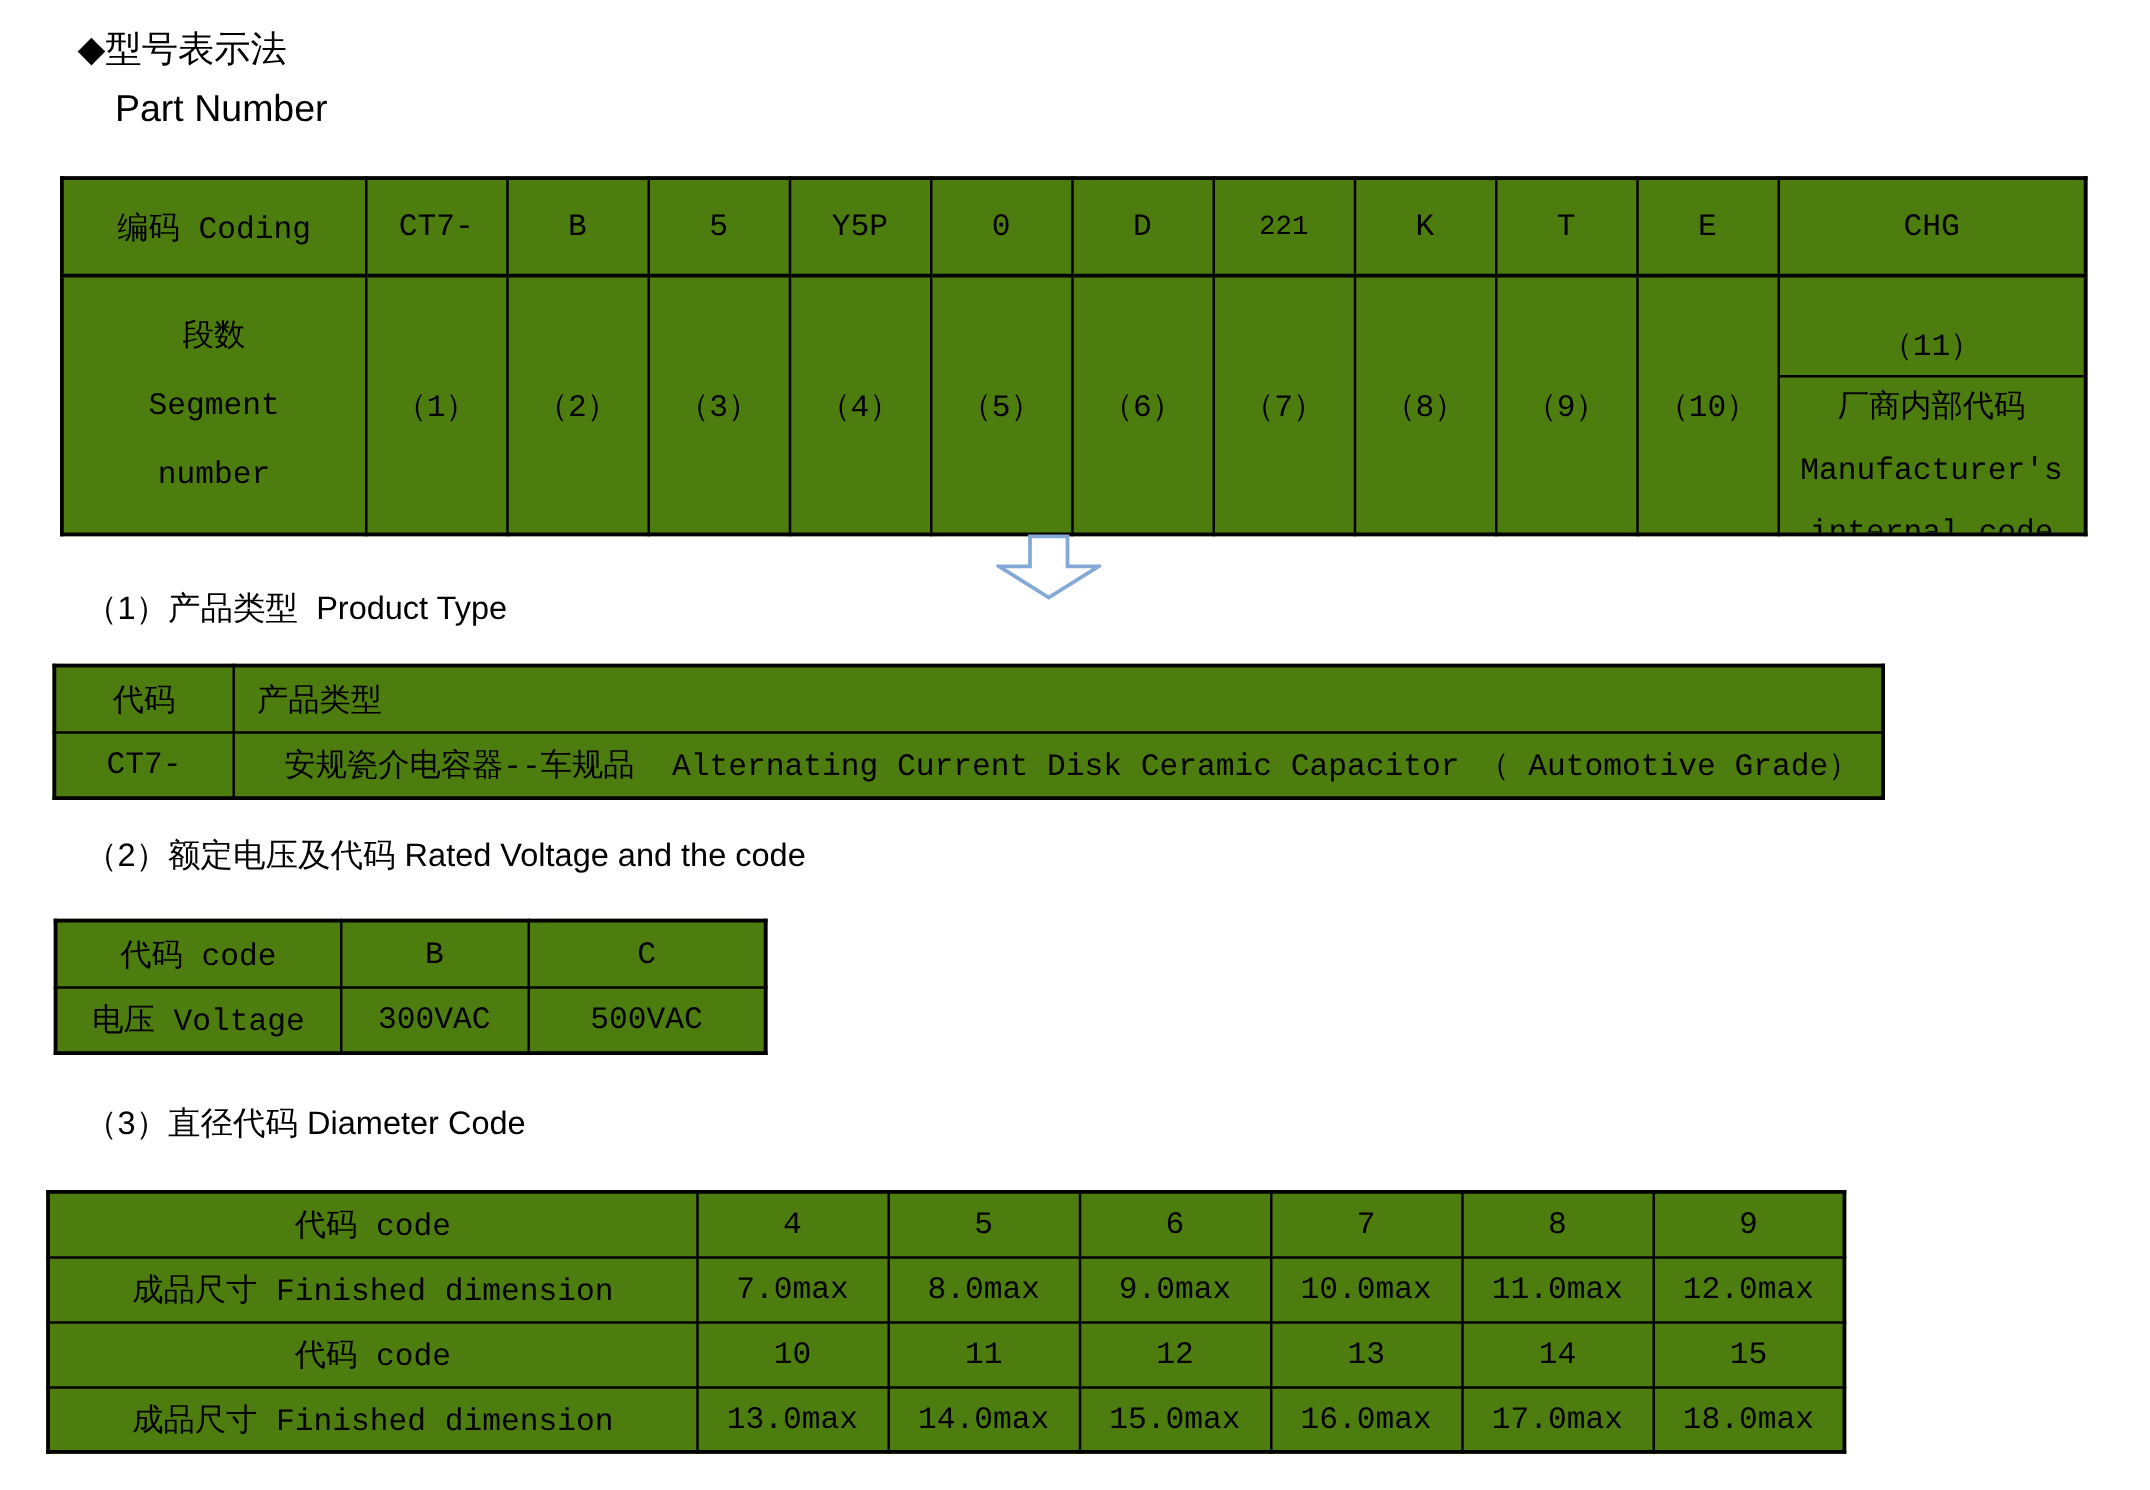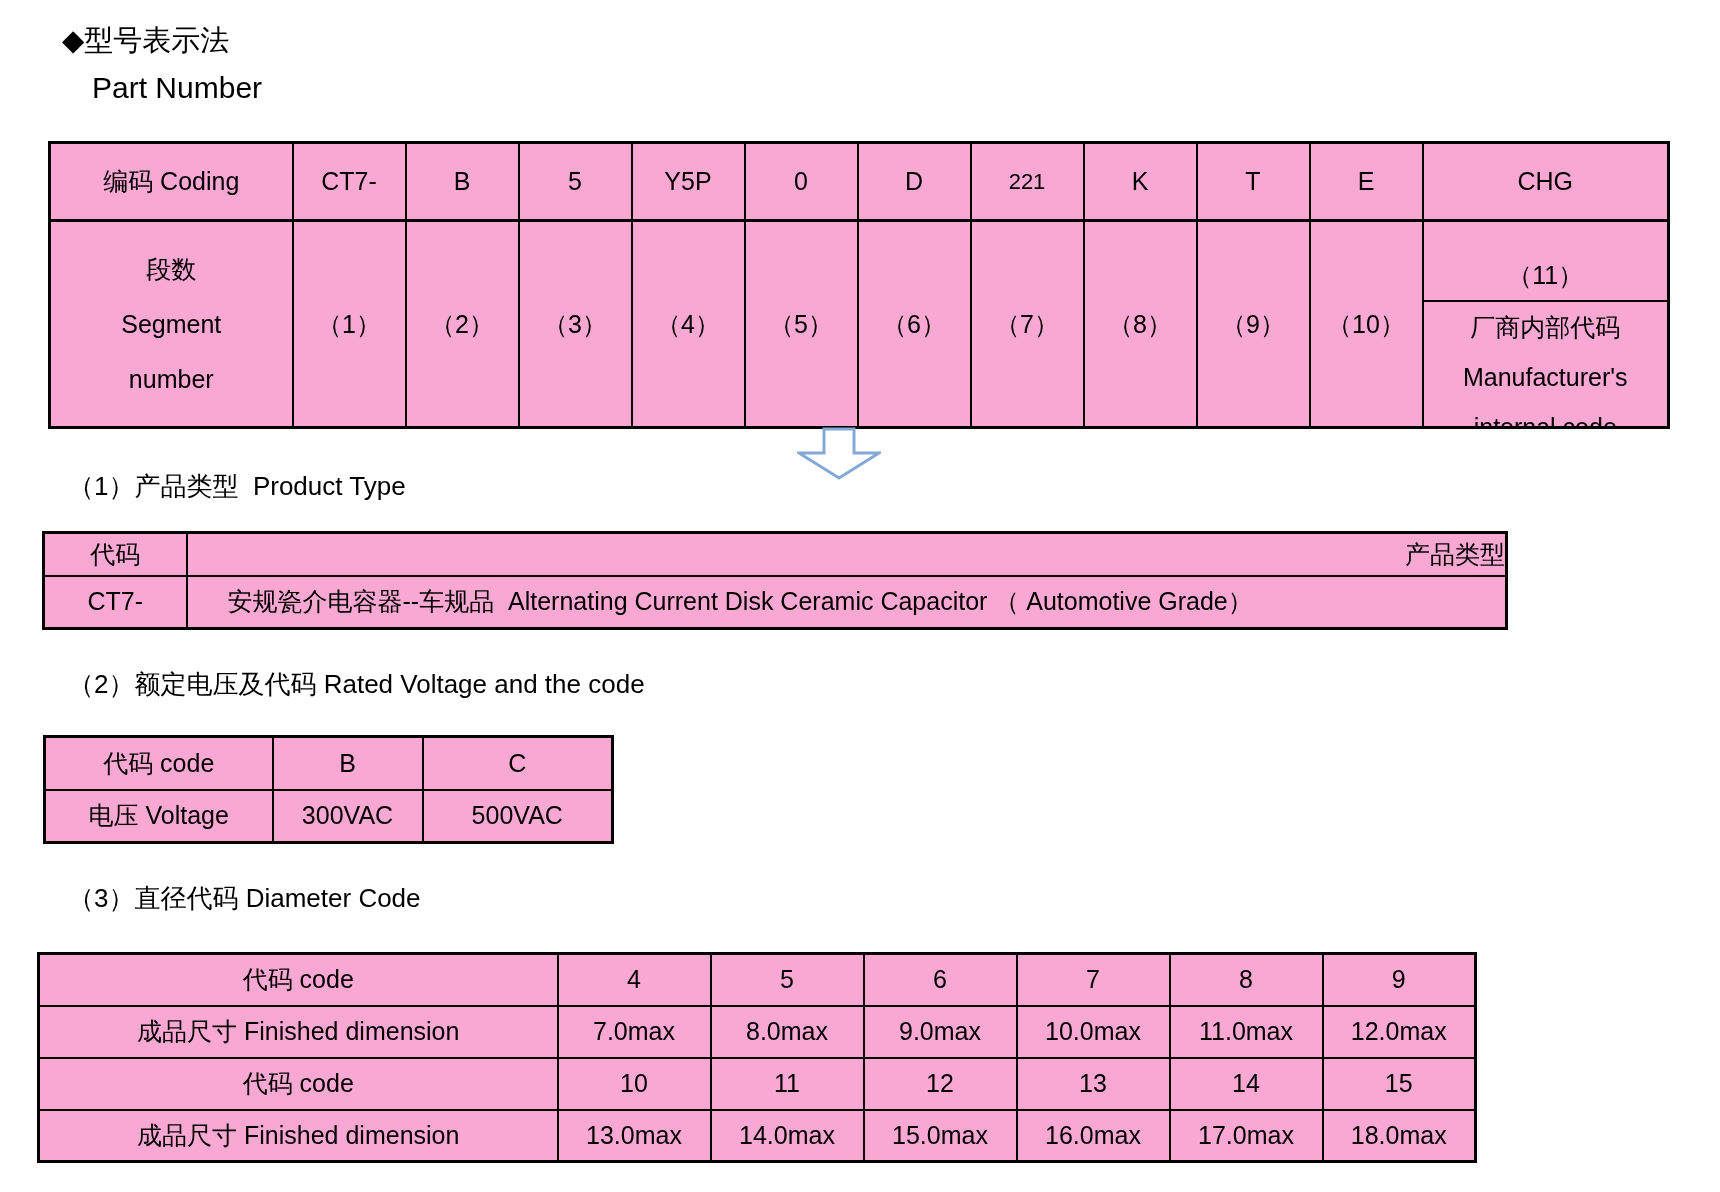--- a/index.html
+++ b/index.html
@@ -12,21 +12,21 @@
     color:#000000;
     font-family:"Liberation Sans","DejaVu Sans",sans-serif;
   }
   .abs { position:absolute; }
 
   .title-cn { font-size:29px; line-height:40px; white-space:pre; }
   .title-en { font-size:30px; line-height:36px; white-space:pre; }
 
   .sec-heading { font-size:26px; line-height:32px; white-space:pre; }
 
-  table { border-collapse:collapse; table-layout:fixed; background:#f9a8d4; }
+  table { border-collapse:collapse; table-layout:fixed; background:#4d7c0f;font-family:Liberation Mono, monospace; }
   .doc-table { border:3px solid #000; }
   .doc-table td {
     border:2px solid #000;
     text-align:center;
     vertical-align:middle;
     font-size:25px;
     padding:0;
     overflow:hidden;
   }
 
@@ -42,21 +42,21 @@
     display:flex; align-items:center; justify-content:center;
     font-size:25px;
   }
   .m11-desc {
     flex:1 1 auto;
     display:flex; flex-direction:column; align-items:center; justify-content:center;
     line-height:50px; font-size:25px;
   }
 
   
-  #product-table td.left-pad { text-align:right; padding-left:32px; white-space:pre; }
+  #product-table td.left-pad { text-align:left; padding-left:18px; white-space:pre; }
   #product-table td.left-pad-wide { text-align:left; padding-left:40px; white-space:pre; }
 
   
   #down-arrow { display:block; }
 </style>
 </head>
 <body>
 
 <div id="page">
 
@@ -128,21 +128,21 @@
   </svg>
 
   <div class="abs sec-heading" style="left:68px; top:470px;">（1）产品类型  Product Type</div>
 
   <table id="product-table" class="abs doc-table" style="left:42px; top:531px; width:1463px;">
     <colgroup>
       <col style="width:143px">
       <col style="width:1320px">
     </colgroup>
     <tbody>
-        <tr style="height:43px;">
+        <tr style="height:53px;">
       <td>代码</td>
       <td class="left-pad">产品类型</td>
     </tr>
     <tr style="height:53px;">
       <td>CT7-</td>
       <td class="left-pad-wide">安规瓷介电容器--车规品  Alternating Current Disk Ceramic Capacitor （ Automotive Grade）</td>
     </tr>
   </tbody>
     </table>
 

